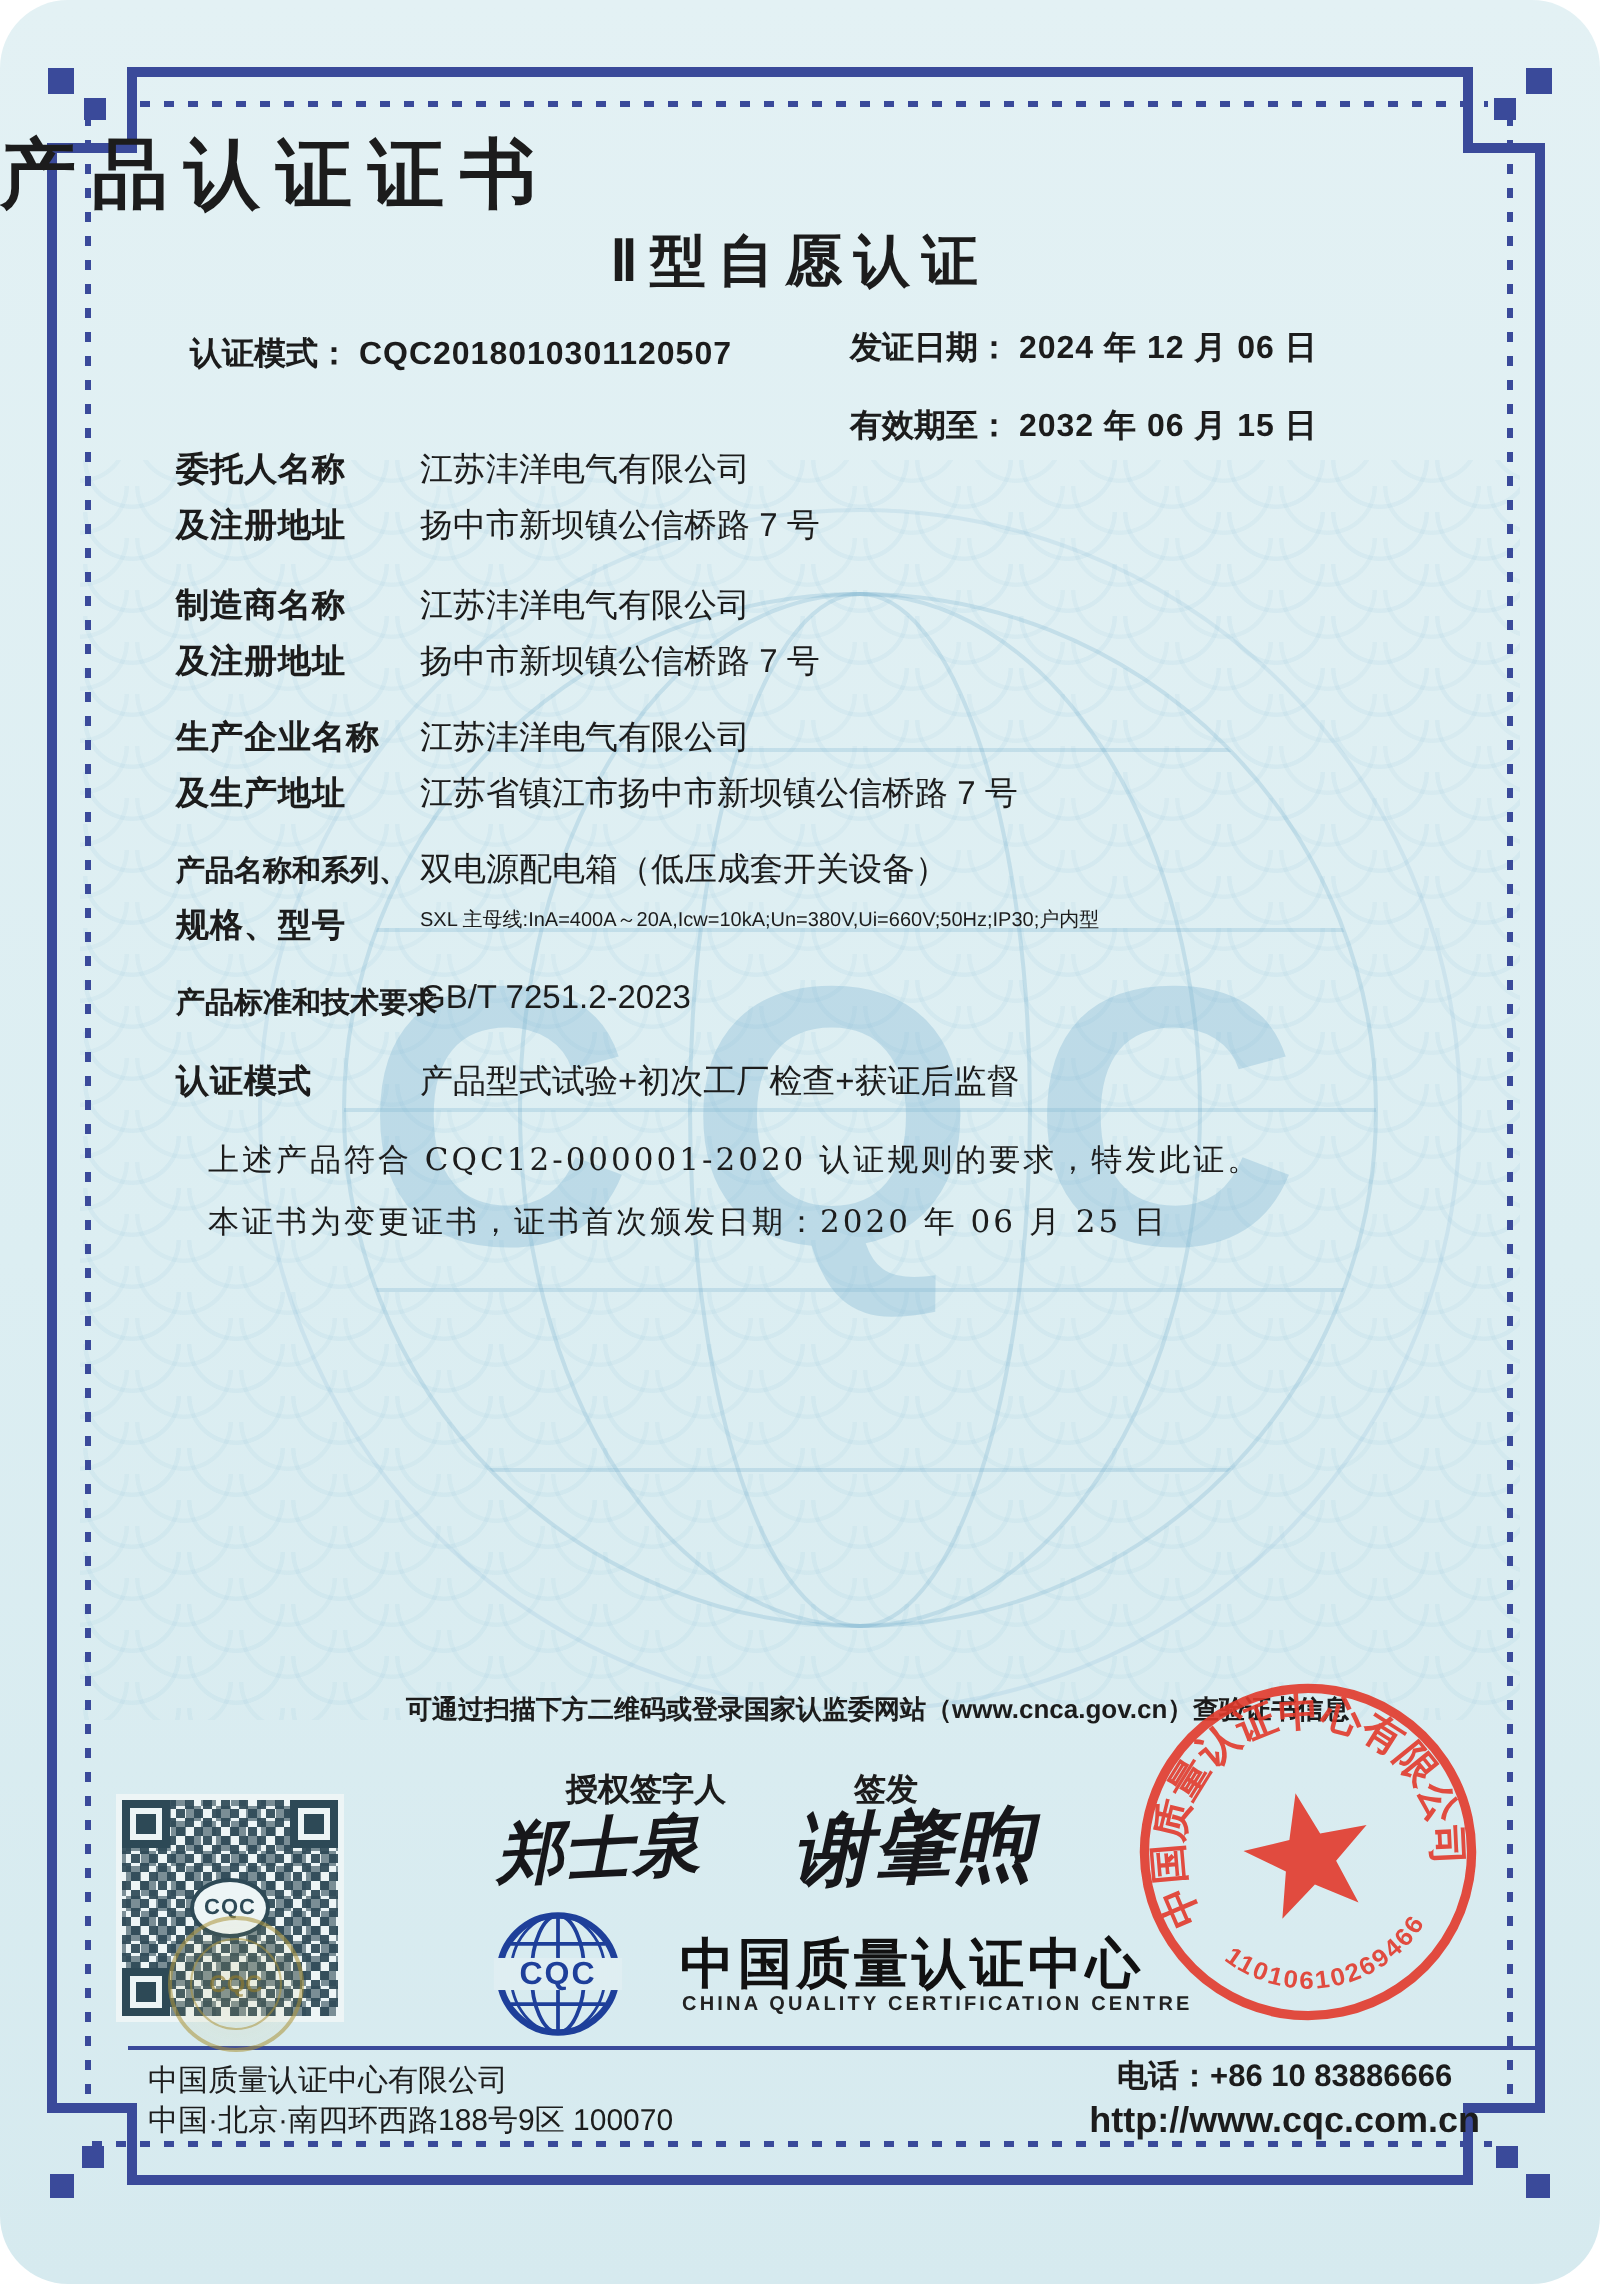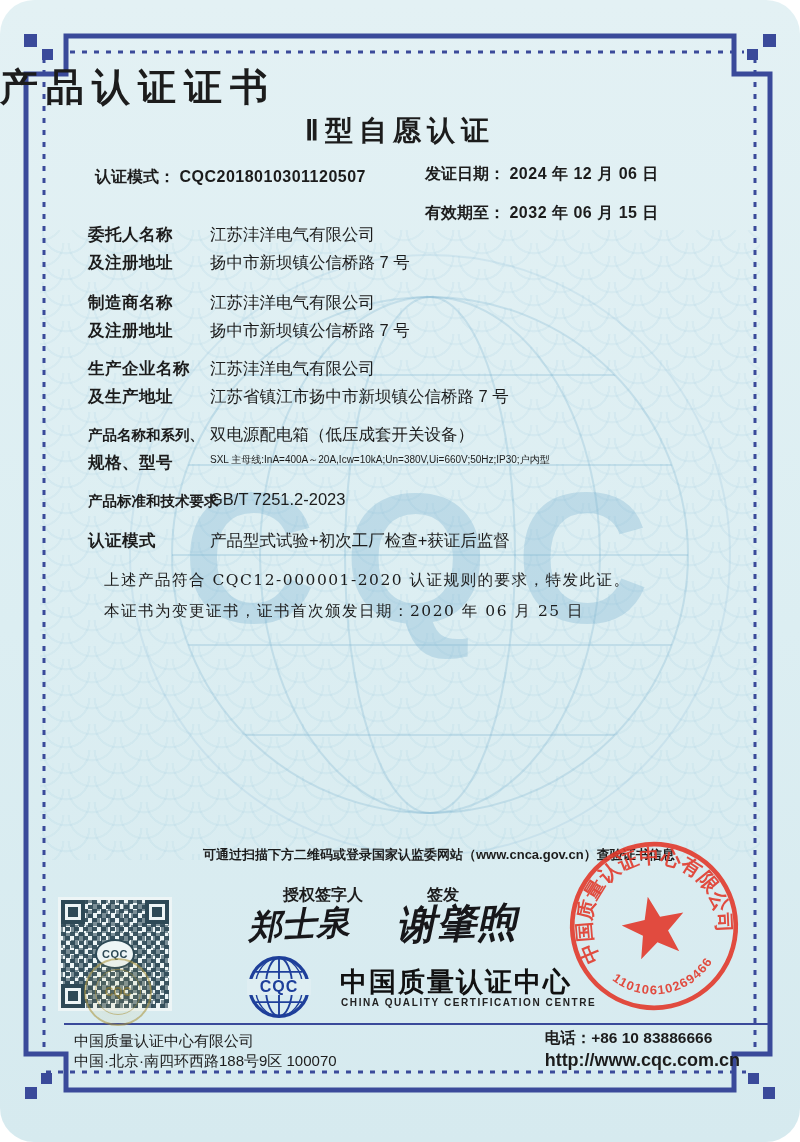--- a/index.html
+++ b/index.html
@@ -52,21 +52,21 @@
      display:flex;align-items:center;justify-content:center;font-size:12px;font-weight:bold;color:rgba(150,128,45,.9);}
   
   .cqclogo{position:absolute;left:246px;top:954px;z-index:2;}
   .org-cn{position:absolute;left:340px;top:964px;font-size:27px;font-weight:bold;letter-spacing:2px;color:#111;z-index:2;}
   .org-en{position:absolute;left:341px;top:997px;font-size:10px;font-weight:bold;letter-spacing:1.6px;color:#222;z-index:2;}
   
   .stamp{position:absolute;left:566px;top:838px;width:176px;height:176px;z-index:5;opacity:.9;transform:rotate(-12deg);}
   
   .sep{position:absolute;left:64px;top:1023px;width:708px;height:2px;background:#3a4a9a;z-index:2;}
   .foot-left{position:absolute;left:74px;top:1031px;font-size:15px;line-height:1.35;z-index:2;color:#1c1c1c;}
-  .foot-right{position:absolute;right:60px;top:1028px;text-align:left;z-index:2;color:#1c1c1c;}
+  .foot-right{position:absolute;right:60px;top:1028px;text-align:center;z-index:2;color:#1c1c1c;}
   .foot-right .phone{font-size:15.5px;font-weight:600;}
   .foot-right .url{font-size:18px;font-weight:700;margin-top:1px;}
 </style>
 </head>
 <body>
 
 <div class="page">
 
   <svg class="wm" width="800" height="1142" viewBox="0 0 800 1142" aria-hidden="true">
     <defs>

